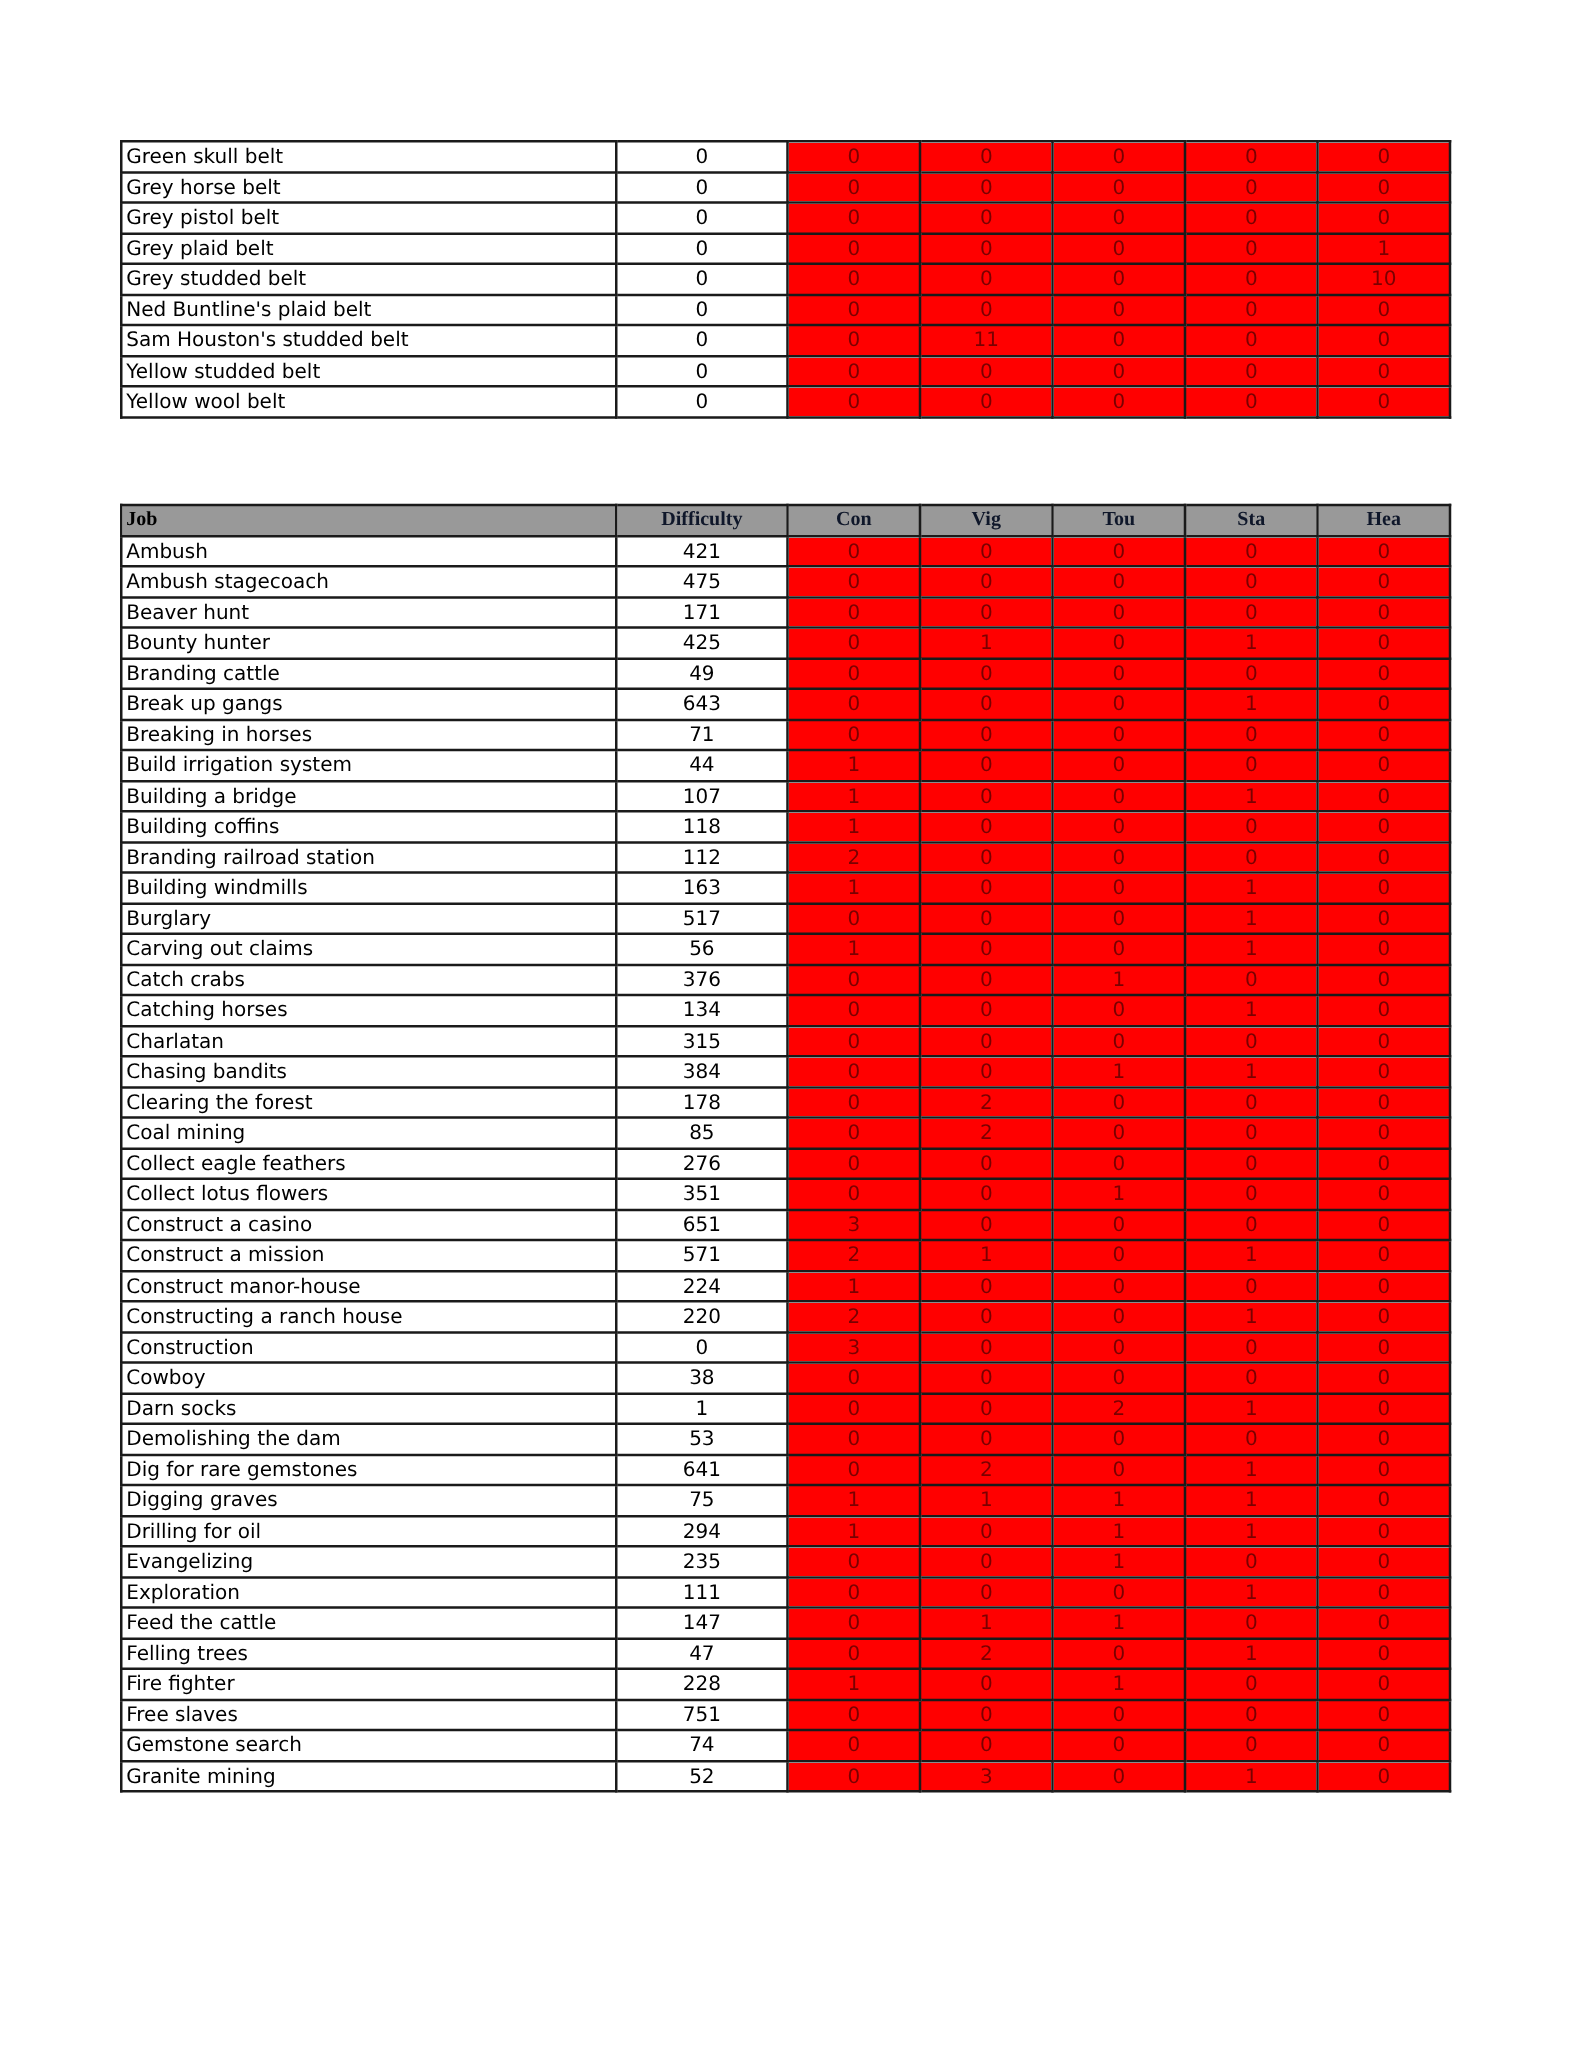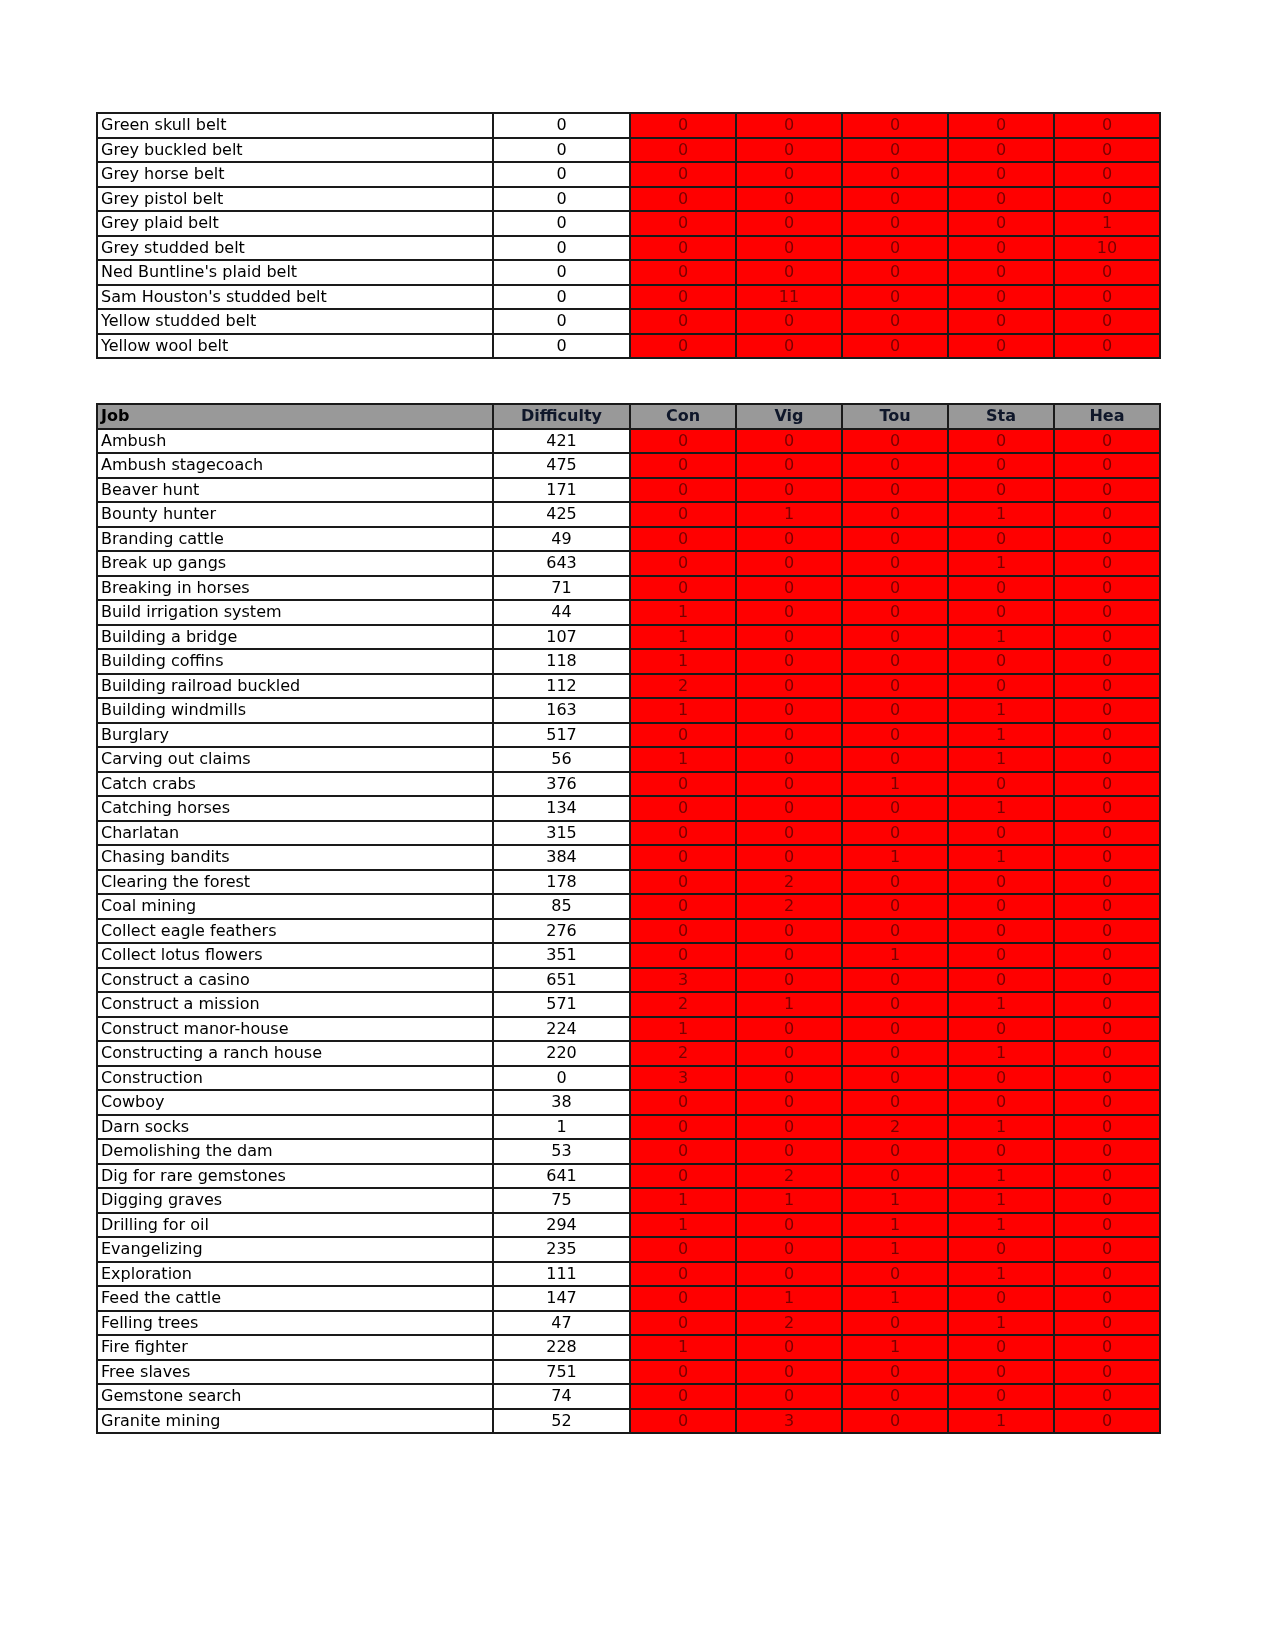--- a/index.html
+++ b/index.html
@@ -9,50 +9,41 @@
   #belts-table { top: 112px; }
   #jobs-table { top: 403px; }
   td, th { border: 2px solid #1a1a1a; height: 22.5px; padding: 0 3px; line-height: 22px;
            white-space: nowrap; overflow: hidden; }
   col.c-name { width: 396px; }
   col.c-diff { width: 137px; }
   col.c-stat { width: 106px; }
   td.name { text-align: left; background: #fff; }
   td.diff { text-align: center; background: #fff; }
   td.stat { text-align: center; background: #ff0000; color: #7a0000; }
-  th { background: #999999; font-weight: bold; }
+  th { background: #999999; font-weight: bold; font-family: Liberation Serif, serif; }
   th.h-name { text-align: left; color: #000; }
   th.h-diff { text-align: center; color: #0f172a; }
   th.h-stat { text-align: center; color: #0f172a; }
 </style>
 </head>
 <body>
 
 <table id="belts-table">
   <colgroup>
       <col class="c-name">
       <col class="c-diff">
       <col class="c-stat">
       <col class="c-stat">
       <col class="c-stat">
       <col class="c-stat">
       <col class="c-stat">
     </colgroup>
   <tbody id="belts-body">
       <tr>
         <td class="name">Green skull belt</td>
-        <td class="diff">0</td>
-        <td class="stat">0</td>
-        <td class="stat">0</td>
-        <td class="stat">0</td>
-        <td class="stat">0</td>
-        <td class="stat">0</td>
-      </tr>
-      <tr>
-        <td class="name">Grey buckled belt</td>
         <td class="diff">0</td>
         <td class="stat">0</td>
         <td class="stat">0</td>
         <td class="stat">0</td>
         <td class="stat">0</td>
         <td class="stat">0</td>
       </tr>
       <tr>
         <td class="name">Grey horse belt</td>
         <td class="diff">0</td>
@@ -234,21 +225,21 @@
       <tr>
         <td class="name">Building coffins</td>
         <td class="diff">118</td>
         <td class="stat">1</td>
         <td class="stat">0</td>
         <td class="stat">0</td>
         <td class="stat">0</td>
         <td class="stat">0</td>
       </tr>
       <tr>
-        <td class="name">Building railroad buckled</td>
+        <td class="name">Branding railroad station</td>
         <td class="diff">112</td>
         <td class="stat">2</td>
         <td class="stat">0</td>
         <td class="stat">0</td>
         <td class="stat">0</td>
         <td class="stat">0</td>
       </tr>
       <tr>
         <td class="name">Building windmills</td>
         <td class="diff">163</td>

